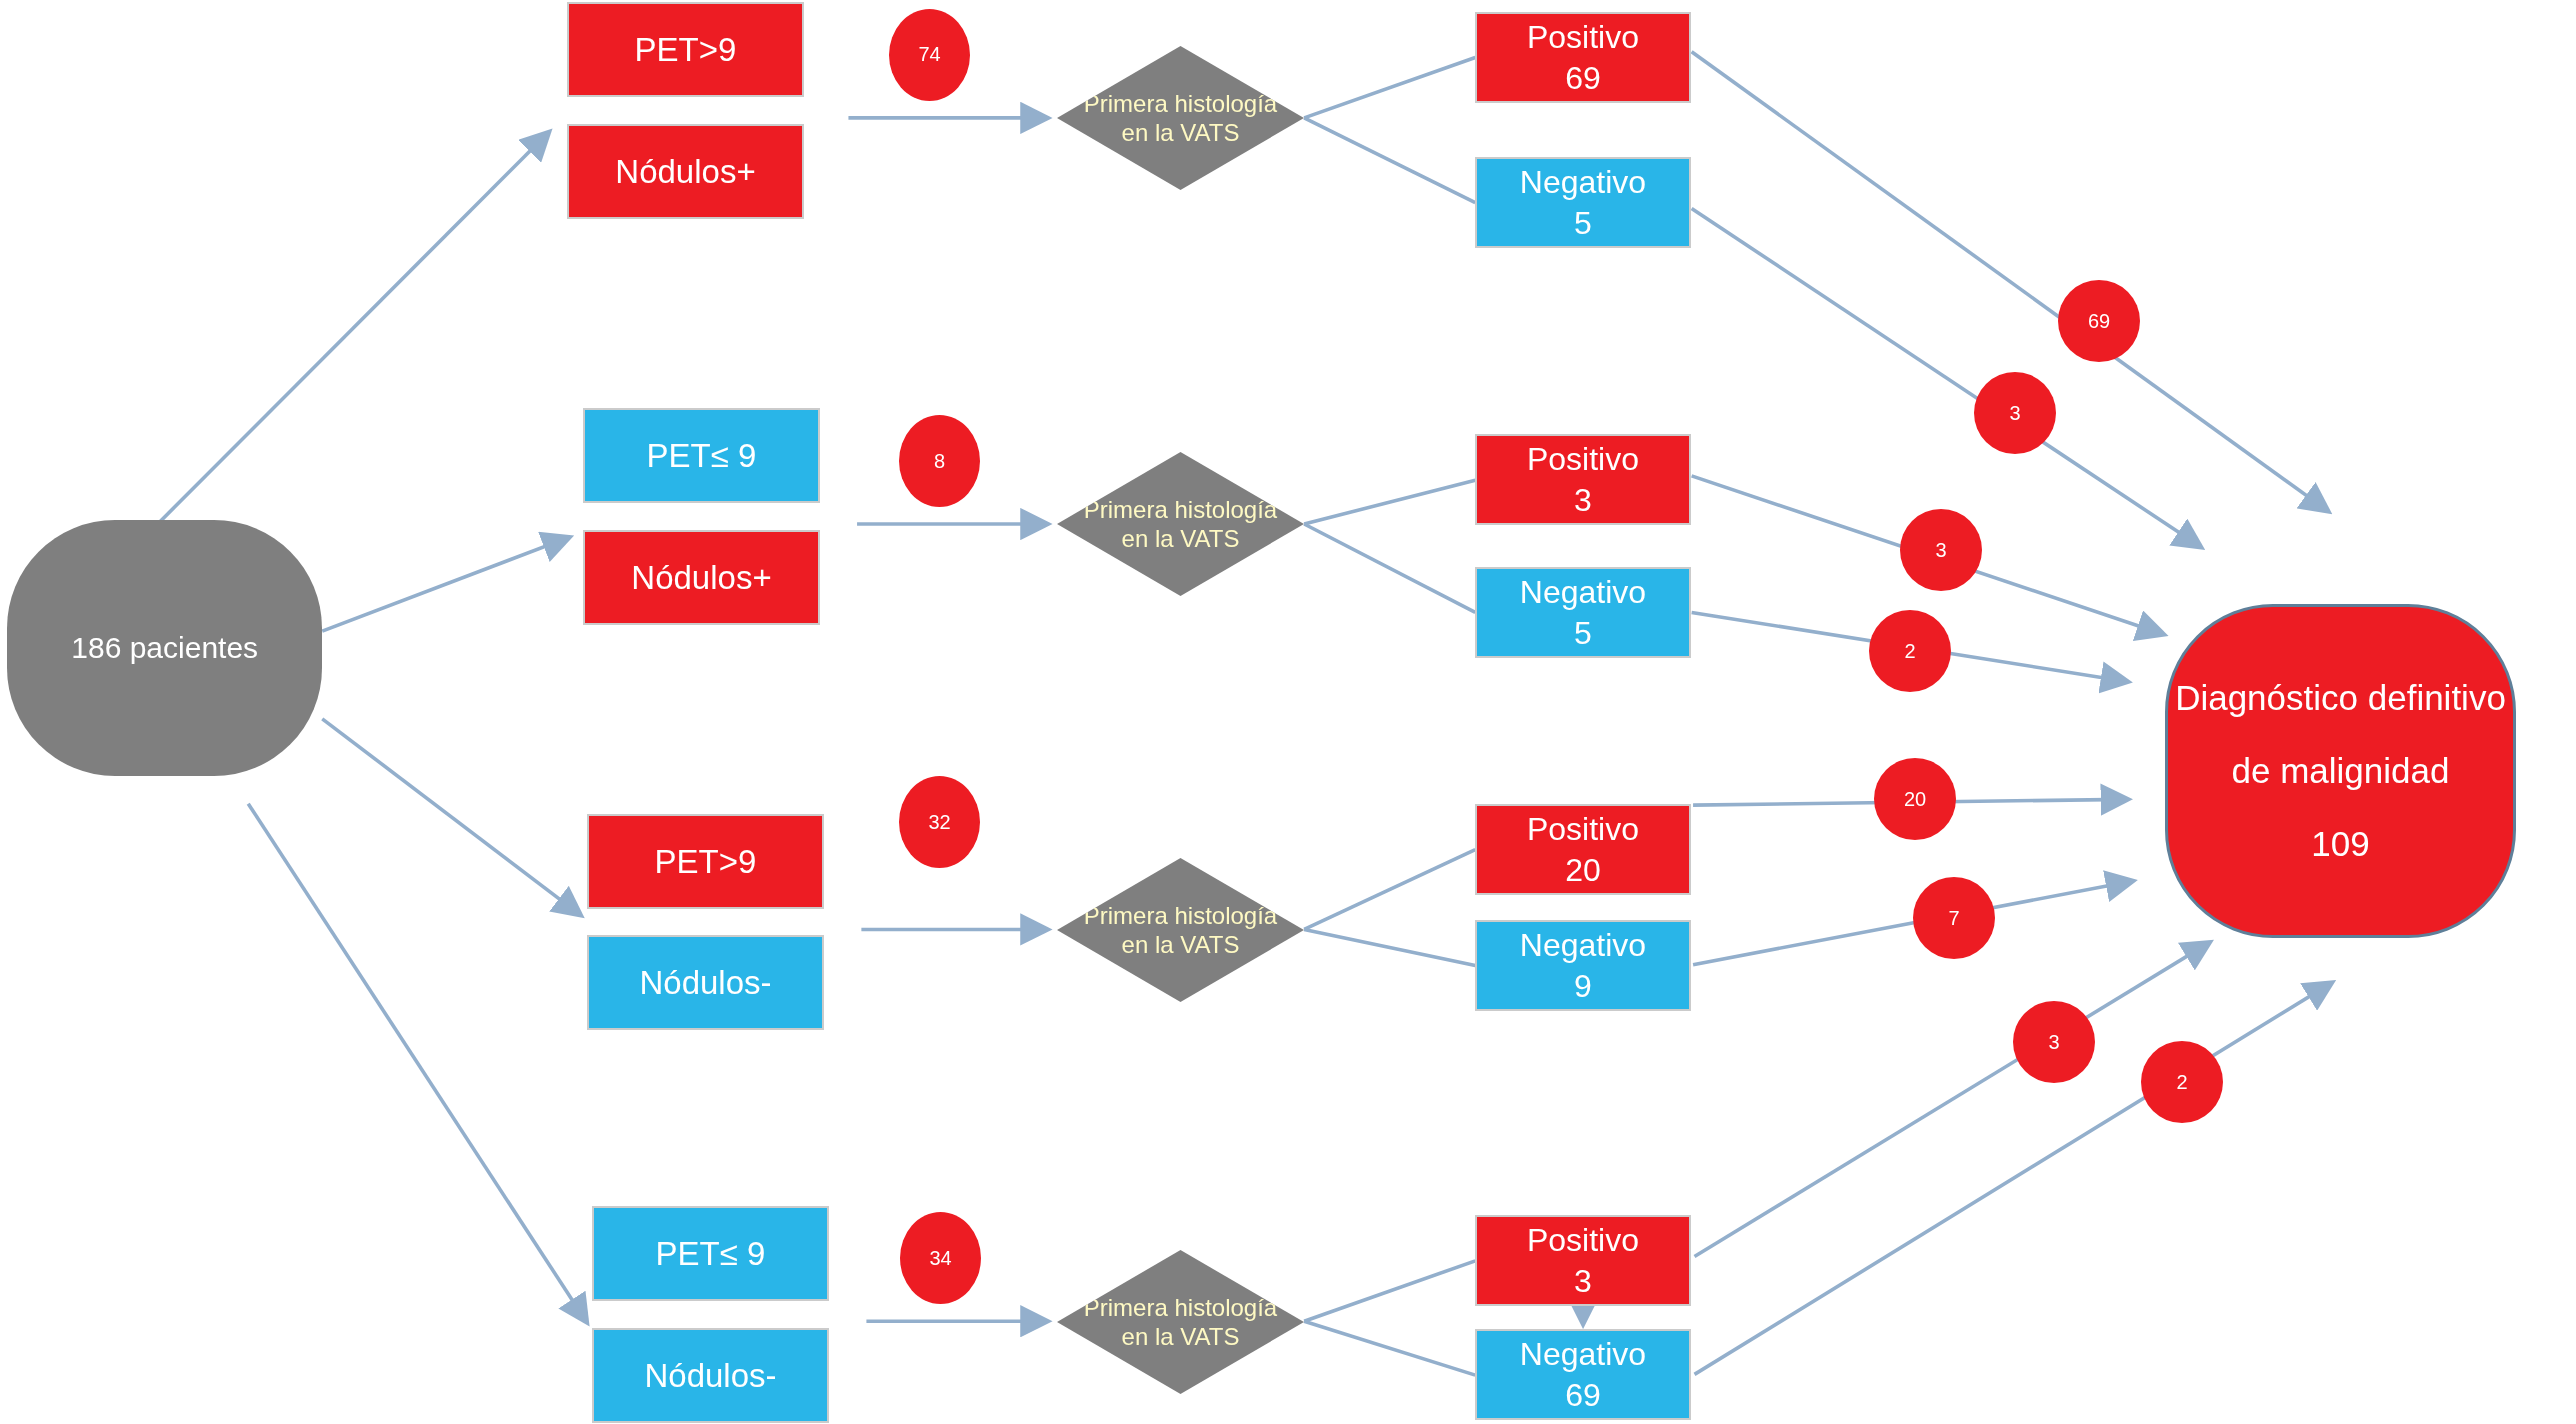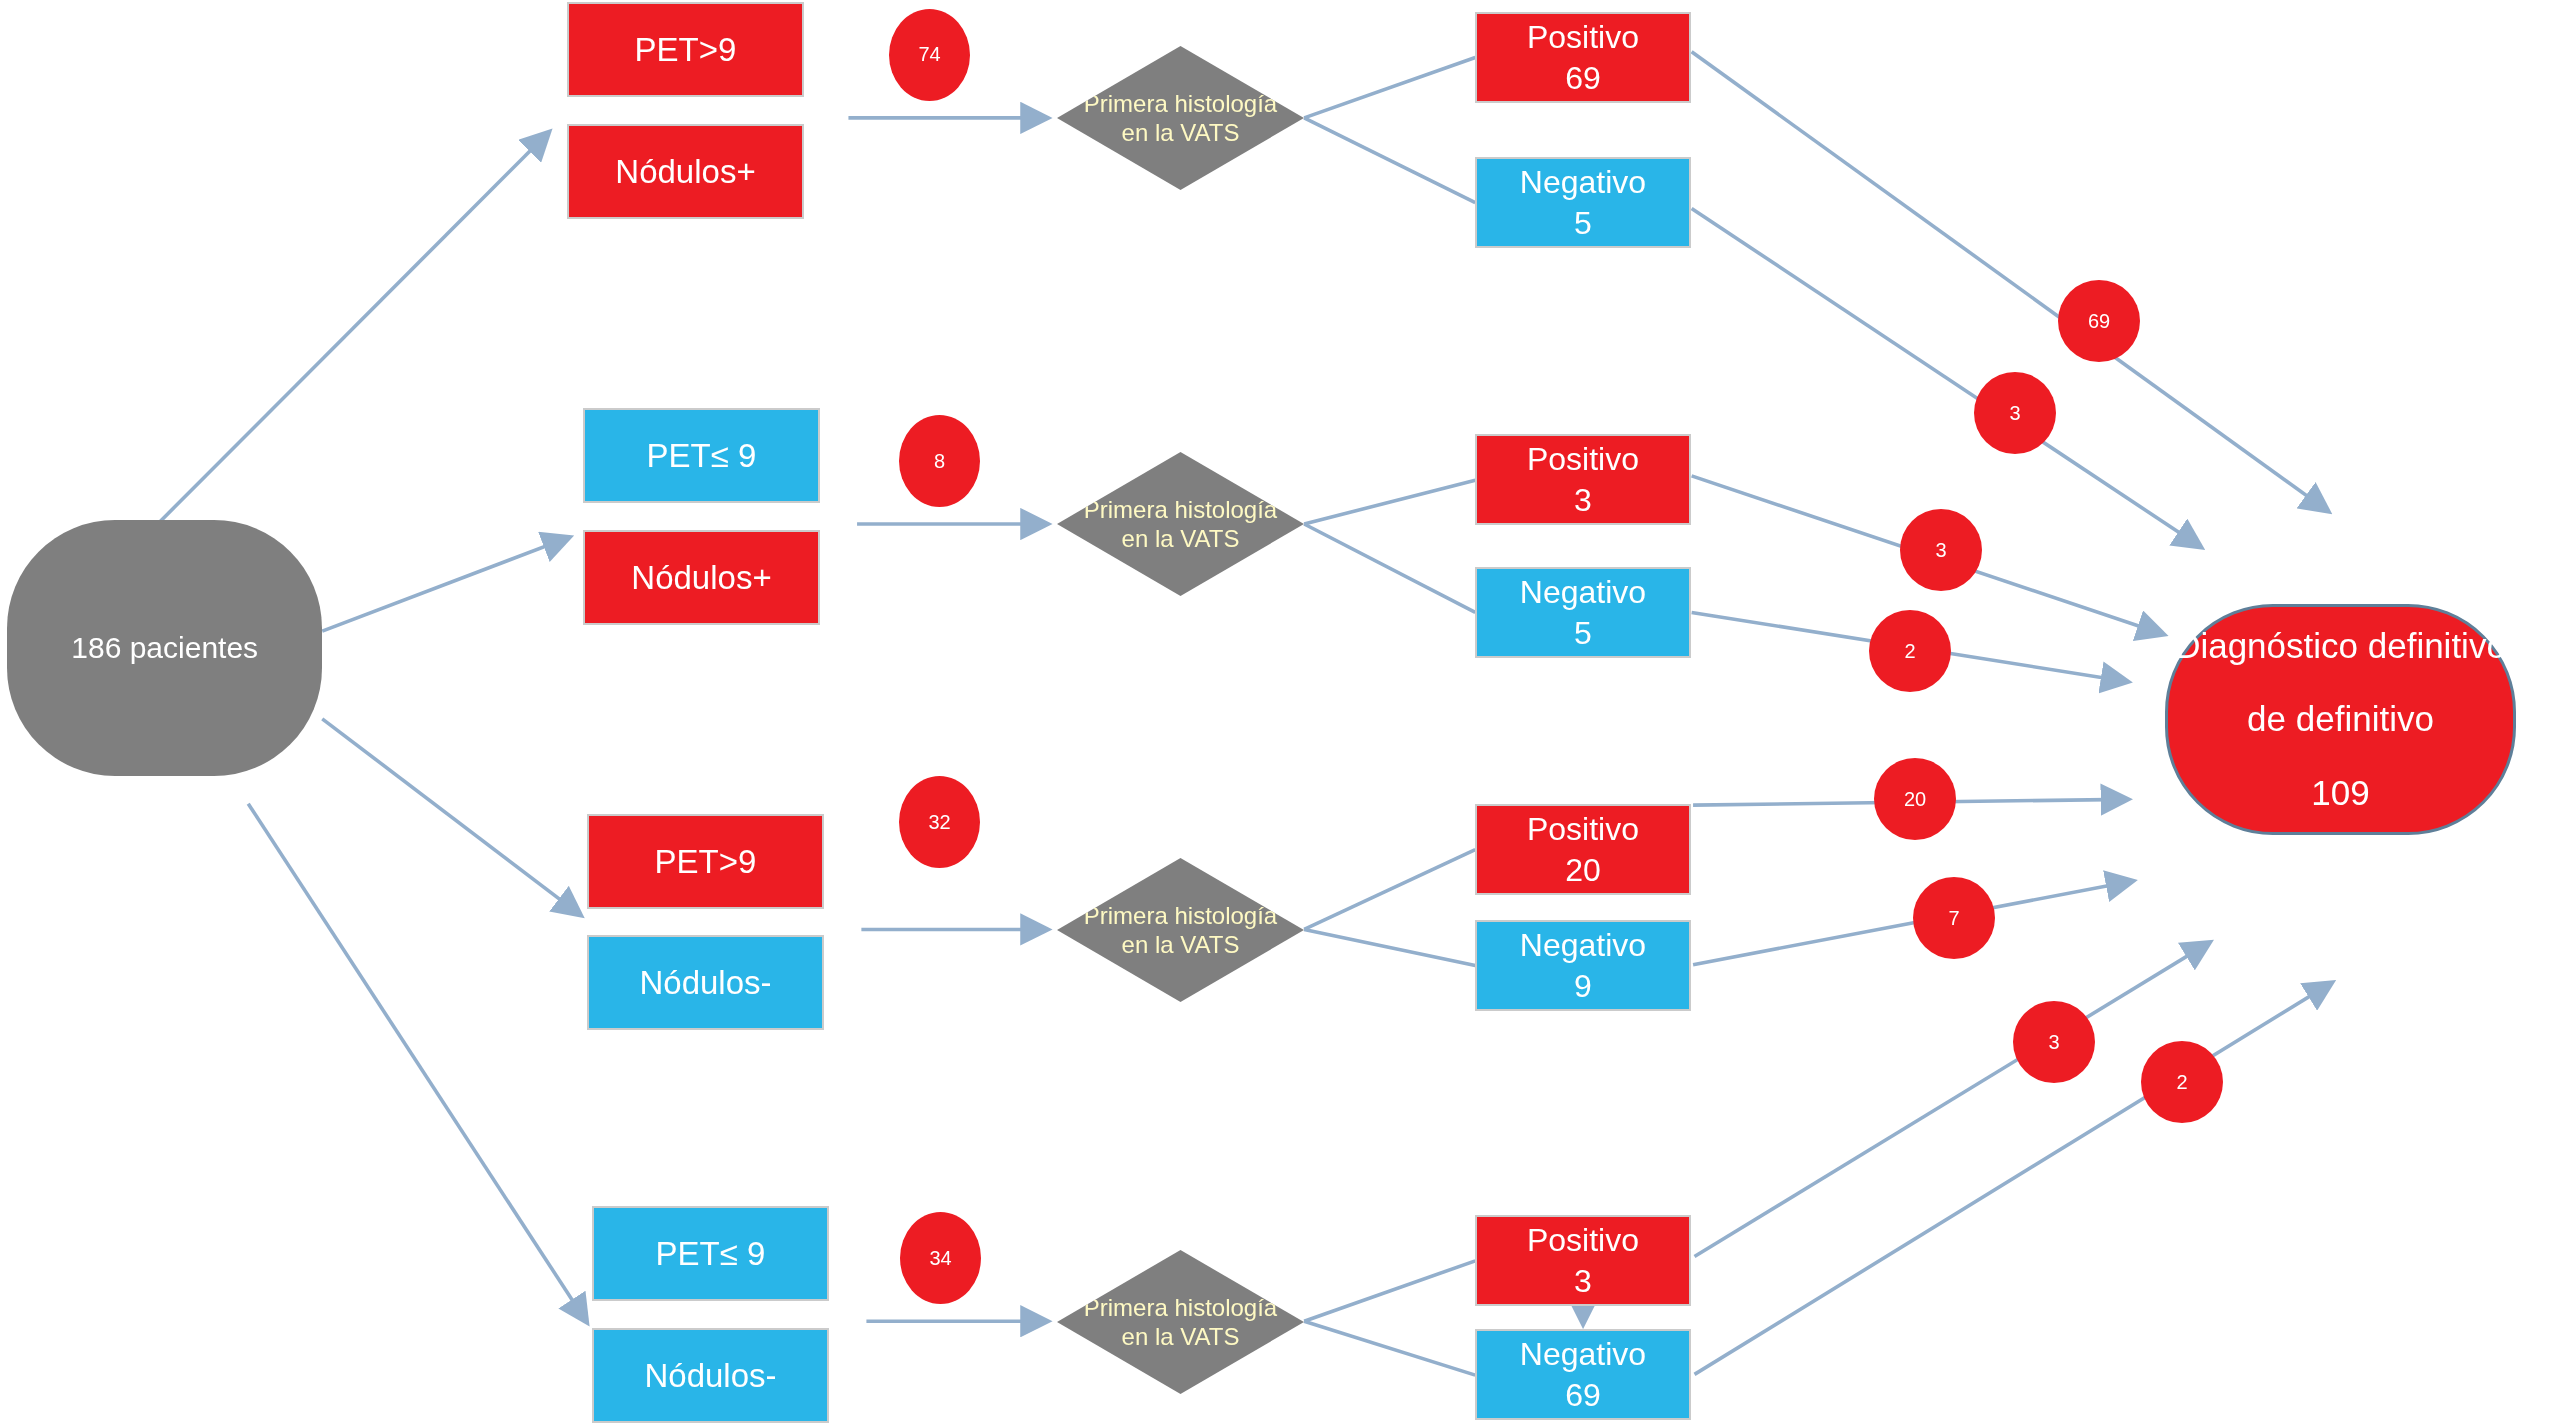--- a/index.html
+++ b/index.html
@@ -179,20 +179,20 @@
   <div class="node badge" style="left:1913px;top:877px;width:82px;height:82px;">
     <span>7</span>
   </div>
   <div class="node badge" style="left:2013px;top:1001px;width:82px;height:82px;">
     <span>3</span>
   </div>
   <div class="node badge" style="left:2141px;top:1041px;width:82px;height:82px;">
     <span>2</span>
   </div>
 
-  <div class="node rounded final-node" style="left:2165px;top:604px;width:351px;height:231px;">
+  <div class="node rounded final-node" style="left:2165px;top:604px;width:351px;height:334px;">
     <span>Diagnóstico definitivo</span>
-    <span>de definitivo</span>
+    <span>de malignidad</span>
     <span>109</span>
   </div>
 
 </div>
 
 
 </body></html>

